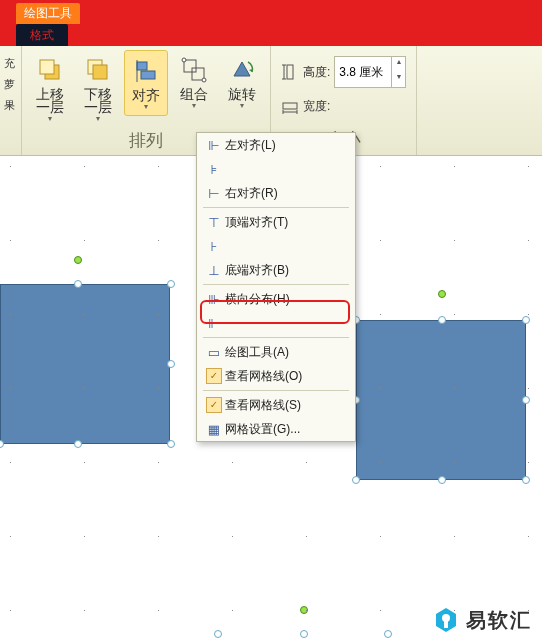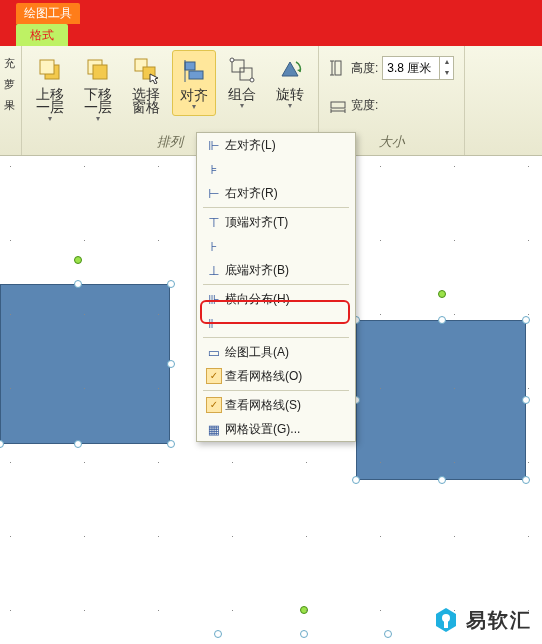--- a/index.html
+++ b/index.html
@@ -1,34 +1,34 @@
 <!DOCTYPE html>
 <html><head>
 <meta charset="utf-8">
 <style>
 * { box-sizing: border-box; margin: 0; padding: 0; }
 body { font-family: "Microsoft YaHei", SimSun, sans-serif; font-size: 12px; background: #fff; width: 542px; height: 644px; position: relative; overflow: hidden; }
 .titlebar { background: #e41e1e; height: 24px; display: flex; align-items: flex-end; padding-left: 16px; }
 .title-tag { background: #ff7d19; color: #fff; padding: 2px 8px; font-size: 12px; border-radius: 2px 2px 0 0; }
 .tabrow { background: #e41e1e; height: 22px; display: flex; padding-left: 16px; }
-.tab { background: #bef264; padding: 3px 14px; font-size: 12px; color: #e41e1e; border-radius: 2px 2px 0 0; }
+.tab { background: #0f172a; padding: 3px 14px; font-size: 12px; color: #e41e1e; border-radius: 2px 2px 0 0; }
 .ribbon { background: linear-gradient(#f7f7e6, #e9e8cf); height: 110px; display: flex; border-bottom: 1px solid #bfbfa6; }
 .group { border-right: 1px solid #cfceb5; padding: 4px 6px 2px; display: flex; flex-direction: column; }
 .group-body { flex: 1; display: flex; align-items: flex-start; gap: 4px; }
-.group-label { text-align: center; font-size: 13px; color: #6a6a52; padding: 2px 0; font-style: italic; }
+.group-label { text-align: center; font-size: 17px; color: #6a6a52; padding: 2px 0; }
 .big-btn { display: flex; flex-direction: column; align-items: center; width: 44px; padding: 4px 2px; cursor: pointer; border-radius: 3px; }
 .big-btn.active { background: #ffe79b; border: 1px solid #e0c44e; }
 .big-btn .ic { width: 32px; height: 32px; display: flex; align-items: center; justify-content: center; }
 .big-btn .lbl { font-size: 14px; color: #333; margin-top: 2px; text-align: center; line-height: 13px; }
 .big-btn .arrow { font-size: 8px; color: #666; }
-.size-rows { display: flex; flex-direction: column; gap: 16px; padding: 6px 4px; }
+.size-rows { display: flex; flex-direction: column; gap: 9px; padding: 6px 4px; }
 .size-row { display: flex; align-items: center; gap: 4px; }
 .size-row .ic { width: 18px; height: 18px; }
 .size-row .lbl { font-size: 12px; color: #333; }
-.spin { display: flex; border: 1px solid #b8b89f; background: #fff; height: 24px; }
+.spin { display: flex; border: 1px solid #b8b89f; background: #fff; height: 32px; }
 .spin input { border: none; width: 56px; font-size: 12px; padding: 0 4px; outline: none; }
 .spin .sp-btns { display: flex; flex-direction: column; width: 14px; border-left: 1px solid #b8b89f; }
 .spin .sp-btns div { flex: 1; font-size: 7px; text-align: center; line-height: 9px; color: #555; cursor: pointer; }
 .trunc { display: flex; flex-direction: column; gap: 6px; padding: 6px 0 0 2px; font-size: 11px; color: #333; }
 .dropdown { position: absolute; left: 196px; top: 132px; width: 160px; background: #fafaf2; border: 1px solid #b8b89f; box-shadow: 2px 3px 6px rgba(0,0,0,0.25); }
 .dd-item { display: flex; align-items: center; height: 24px; padding: 0 8px 0 6px; cursor: pointer; }
 .dd-ic { width: 22px; display: flex; justify-content: center; color: #3b5ea0; font-size: 13px; }
 .dd-txt { flex: 1; font-size: 12px; color: #222; }
 .dd-sep { height: 1px; background: #d0cfb8; margin: 2px 6px; }
 .dd-check { width: 16px; height: 16px; border: 1px solid #d4a84a; background: #ffe8a8; color: #b07000; font-size: 10px; text-align: center; line-height: 14px; margin: 0 3px; }
@@ -75,30 +75,20 @@
       </div>
       <div class="big-btn">
         <div class="ic">
             <svg width="28" height="28">
               <rect x="4" y="4" width="14" height="14" fill="#fff4c0" stroke="#b8922a"></rect>
               <rect x="9" y="9" width="14" height="14" fill="#f3c94d" stroke="#b8922a"></rect>
             </svg>
           </div>
         <div class="lbl">下移一层</div>
         <div class="arrow">▾</div>
-      </div>
-      <div class="big-btn">
-        <div class="ic">
-            <svg width="28" height="28">
-              <rect x="3" y="3" width="12" height="12" fill="#fff4c0" stroke="#b8922a"></rect>
-              <rect x="11" y="11" width="12" height="12" fill="#f3c94d" stroke="#b8922a"></rect>
-              <path d="M18 18 l8 4 -3 1 2 4 -2 1 -2-4 -3 2 z" fill="#fff" stroke="#333"></path>
-            </svg>
-          </div>
-        <div class="lbl">选择窗格</div>
       </div>
       <div class="big-btn active">
         <div class="ic">
             <svg width="28" height="28">
               <rect x="5" y="5" width="10" height="8" fill="#6d9bd1" stroke="#3a5d82"></rect>
               <rect x="9" y="14" width="14" height="8" fill="#6d9bd1" stroke="#3a5d82"></rect>
               <line x1="5" y1="3" x2="5" y2="25" stroke="#3a5d82"></line>
             </svg>
           </div>
         <div class="lbl">对齐</div>

